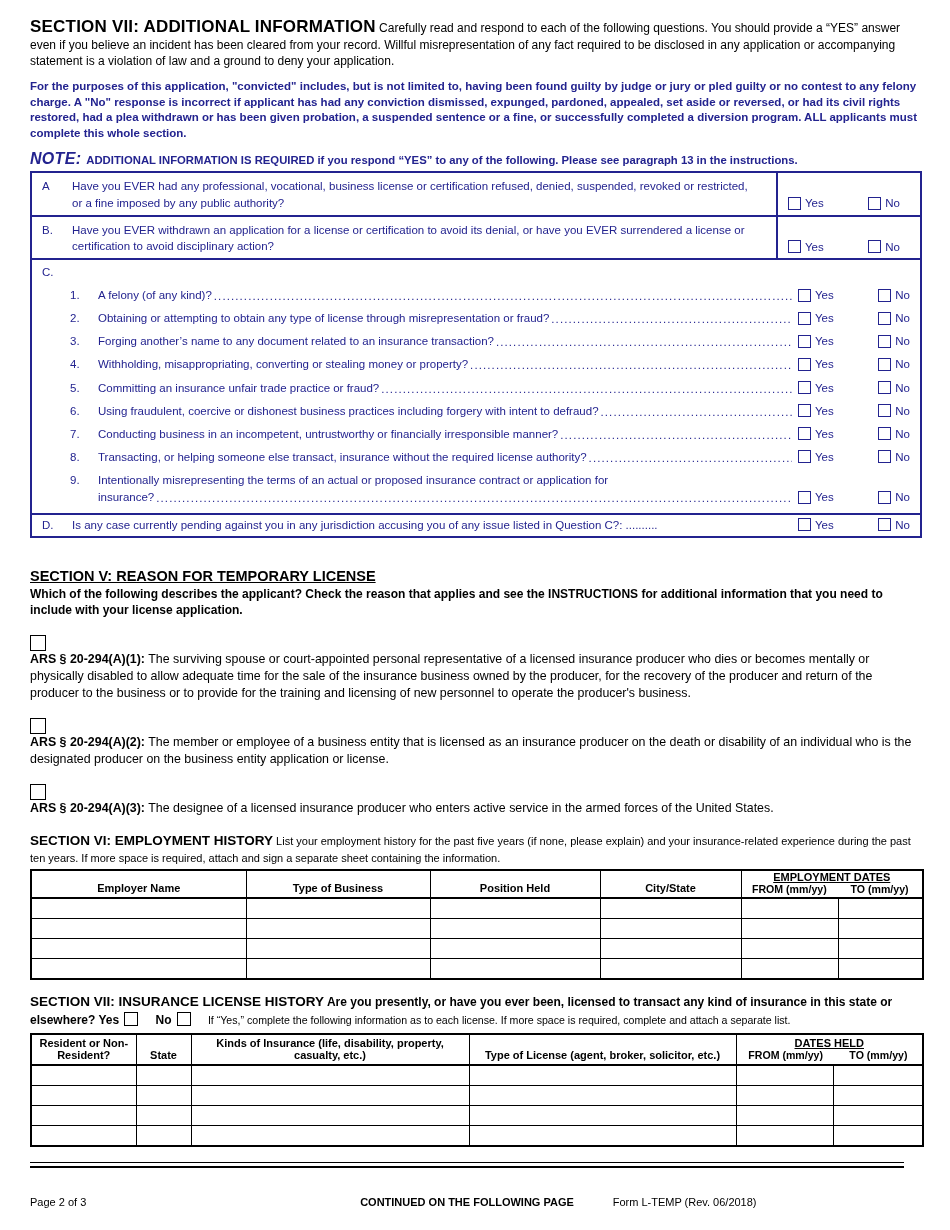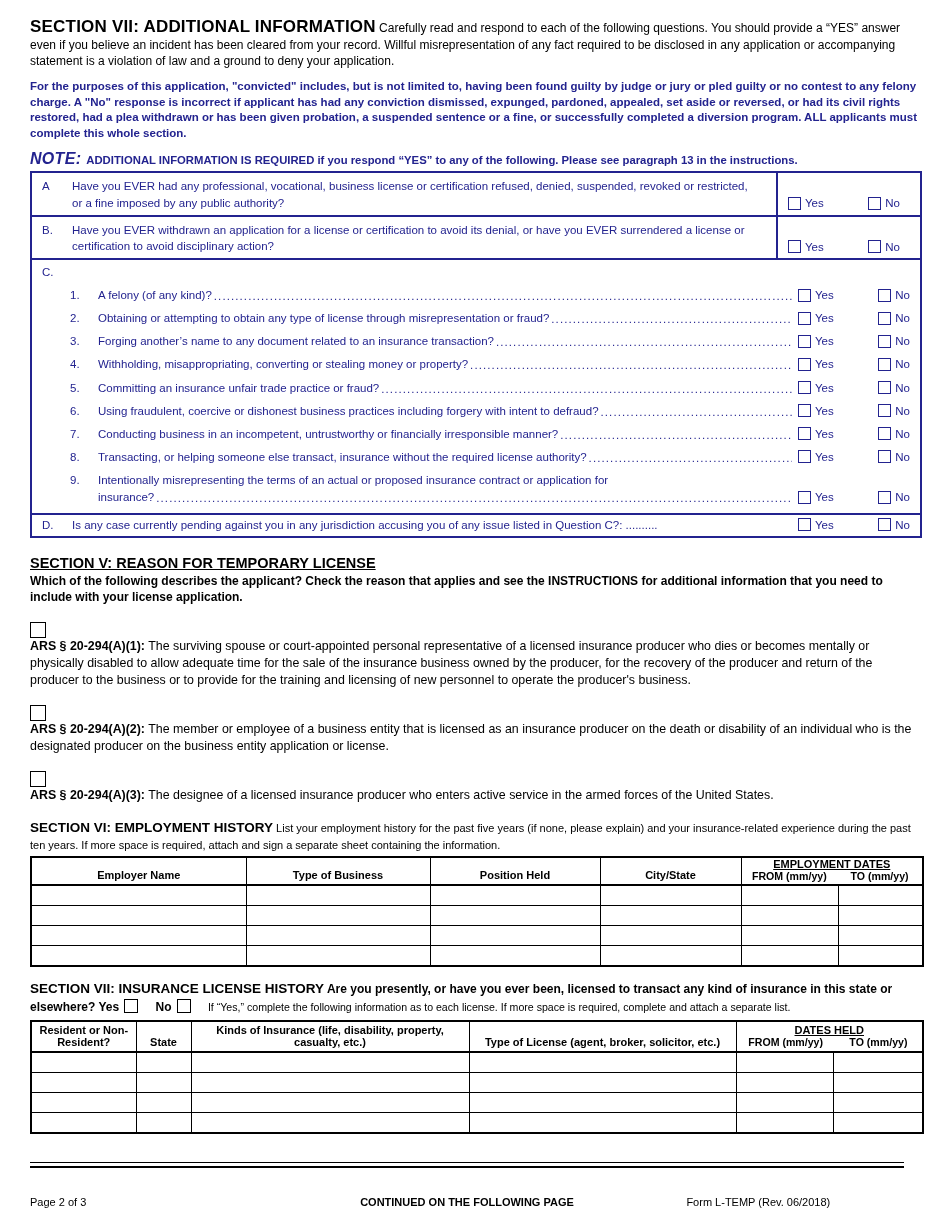--- a/index.html
+++ b/index.html
@@ -35,21 +35,21 @@
   .ctxt{white-space:nowrap;flex:none;}
   .dots{flex:1;overflow:hidden;white-space:nowrap;margin:0 6px 0 2px;height:14px;}
   .dots::after,.c9b .dots::after{content:"......................................................................................................................................................................................................................................................................";letter-spacing:1.1px;font-size:11.5px;}
   .c9a{margin-top:7px;}
   .c9b{margin-top:1px;}
   .drow{display:flex;align-items:center;padding:3px 10px 5px 10px;}
   .dnum{width:30px;flex:none;}
   .dtxt{flex:1;}
 
   
-  .sec5{margin-top:17px;}
+  .sec5{margin-top:30px;}
   .h2u{font-size:14.5px;font-weight:bold;text-decoration:underline;margin:0;}
   .sec5intro{font-size:12px;font-weight:bold;line-height:1.32;margin-top:3px;}
   .opt{display:flex;margin-top:15px;font-size:12.4px;line-height:1.38;flex-direction:column;}
   .optcb{margin:1px 9px 0 0;width:14px;height:14px;}
   .optlabel{font-weight:bold;}
 
   
   .sec6{margin-top:15px;}
   .sech{font-size:11px;line-height:1.35;}
   .h3{font-size:13.5px;font-weight:bold;}
@@ -68,21 +68,21 @@
   .sec7l .lead{font-size:12px;font-weight:bold;line-height:1.4;}
   .inst{font-size:10.6px;font-weight:normal;}
   .inlinecb{display:inline-block;vertical-align:-2px;margin:0 14px 0 5px;}
 
   
   .footer{position:absolute;left:30px;right:46px;bottom:22px;}
   .rule{border-top:1px solid #000;border-bottom:2px solid #000;height:3px;margin-bottom:4px;}
   .frow{display:flex;align-items:baseline;font-size:11px;margin-top:2px;}
   .fl{flex:1;text-align:left;}
   .fc{flex:1;text-align:center;font-weight:bold;}
-  .fr{flex:1;text-align:center;margin-top:24px;}
+  .fr{flex:1;text-align:left;margin-top:24px;}
 </style>
 </head>
 <body>
 
 <div class="page">
 
   <div class="intro">
     <span class="t1">SECTION VII:  ADDITIONAL INFORMATION</span>
     <span>Carefully read and respond to each of the following questions.  You should provide a “YES” answer even if you believe an incident has been cleared from your record.  Willful misrepresentation of any fact required to be disclosed in any application or accompanying statement is a violation of law and a ground to deny your application.</span>
   </div>

